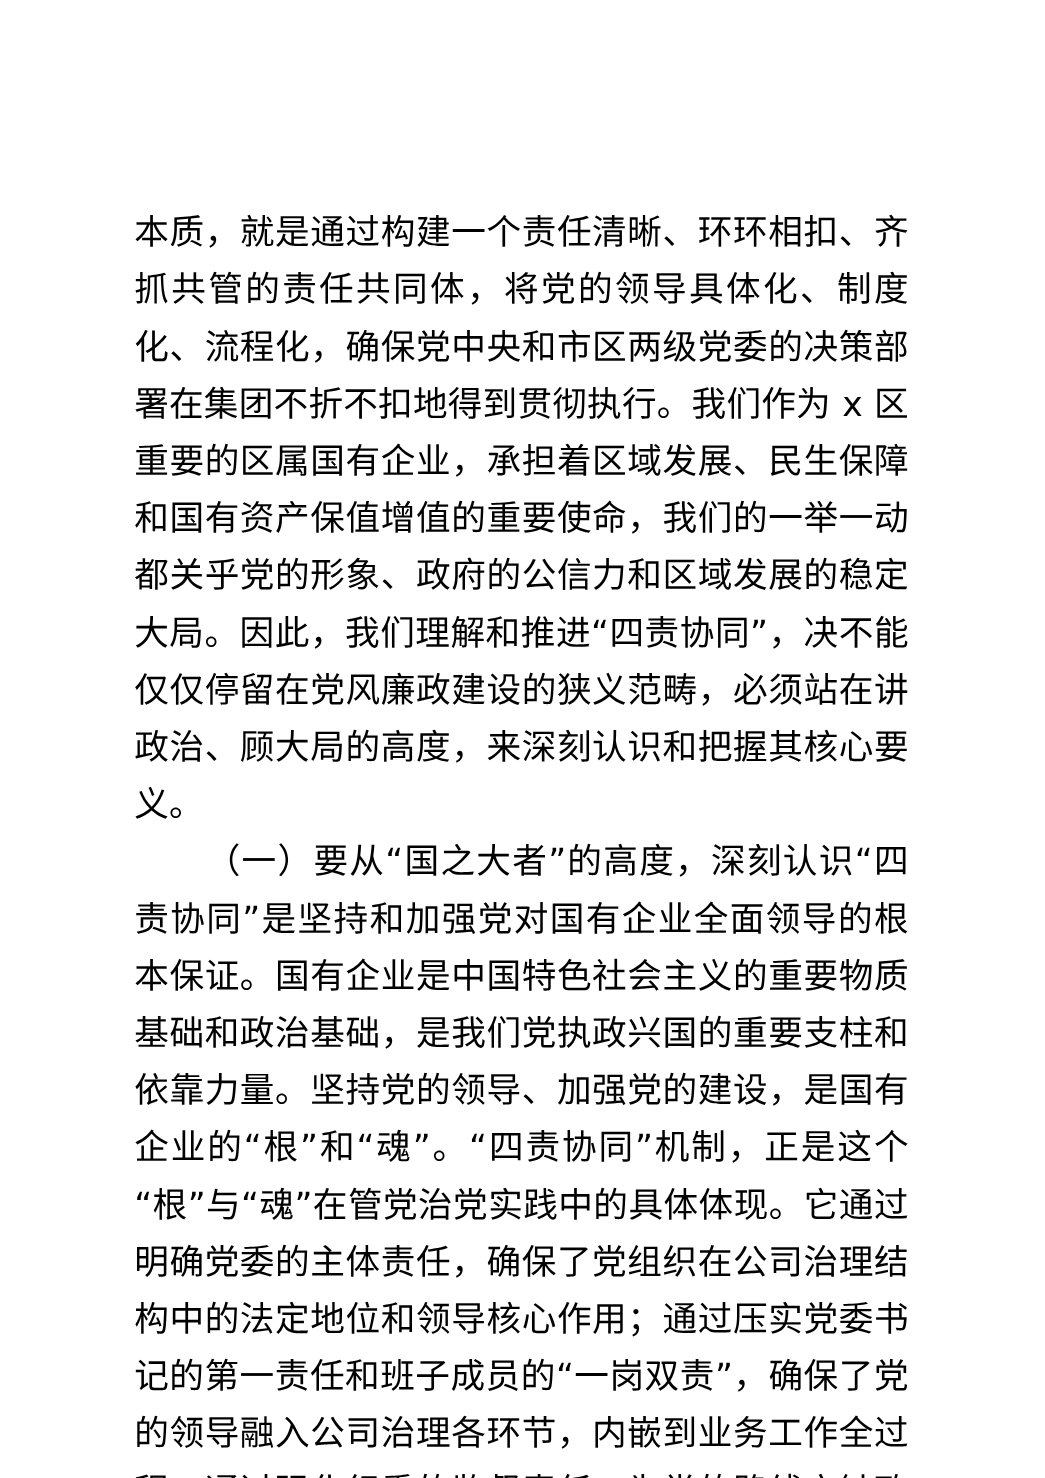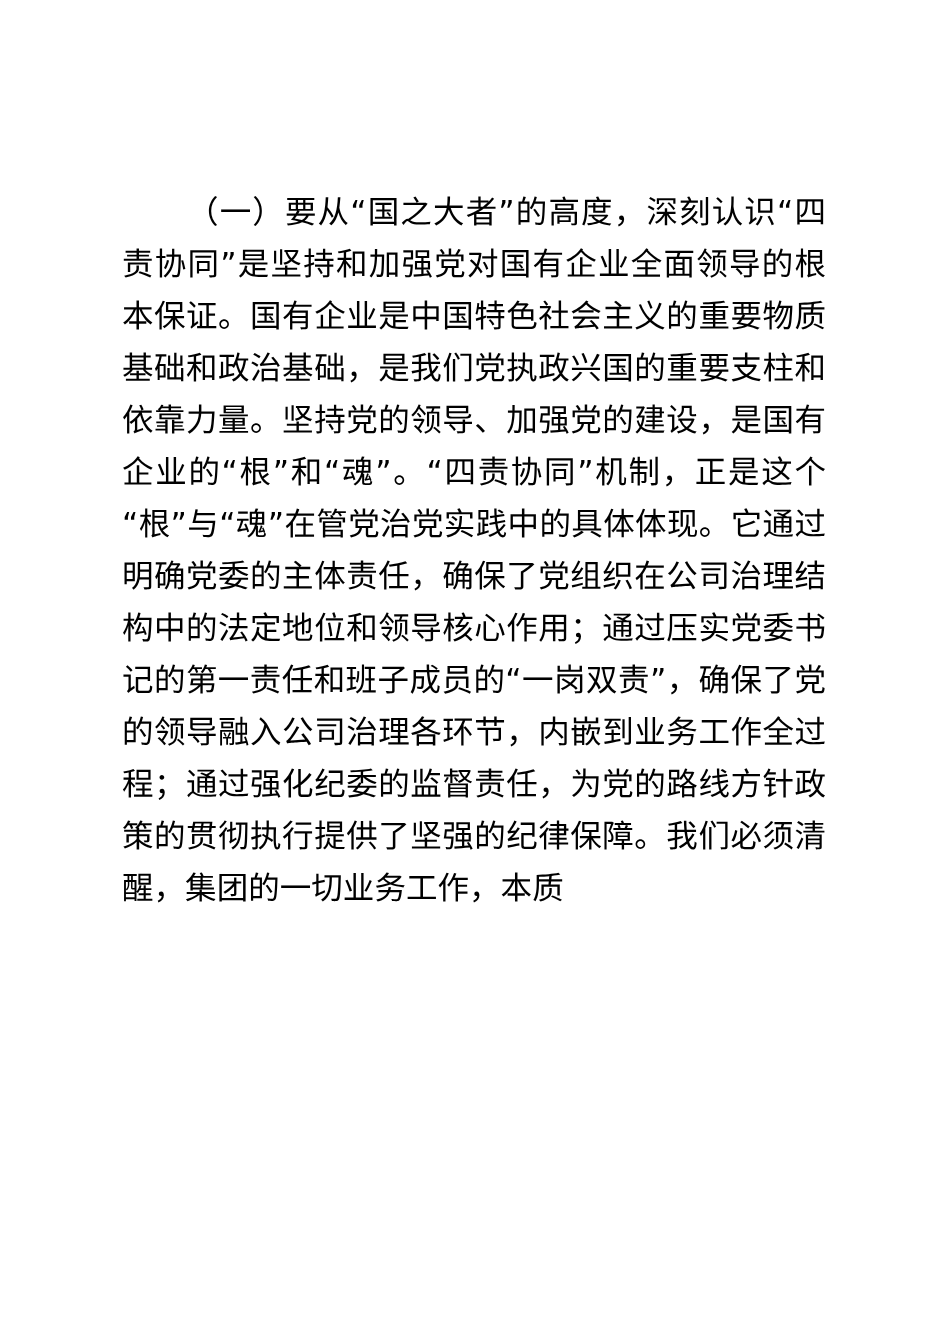--- a/index.html
+++ b/index.html
@@ -50,17 +50,18 @@
   .para.indent {
     text-indent: 65px;
   }
 </style>
 </head>
 <body>
 
 <div class="page">
   <div class="doc-body">
 
+    <p class="para">本质，就是通过构建一个责任清晰、环环相扣、齐抓共管的责任共同体，将党的领导具体化、制度化、流程化，确保党中央和市区两级党委的决策部署在集团不折不扣地得到贯彻执行。我们作为 x 区重要的区属国有企业，承担着区域发展、民生保障和国有资产保值增值的重要使命，我们的一举一动都关乎党的形象、政府的公信力和区域发展的稳定大局。因此，我们理解和推进“四责协同”，决不能仅仅停留在党风廉政建设的狭义范畴，必须站在讲政治、顾大局的高度，来深刻认识和把握其核心要义。</p>
 
     <p class="para indent">（一）要从“国之大者”的高度，深刻认识“四责协同”是坚持和加强党对国有企业全面领导的根本保证。国有企业是中国特色社会主义的重要物质基础和政治基础，是我们党执政兴国的重要支柱和依靠力量。坚持党的领导、加强党的建设，是国有企业的“根”和“魂”。“四责协同”机制，正是这个“根”与“魂”在管党治党实践中的具体体现。它通过明确党委的主体责任，确保了党组织在公司治理结构中的法定地位和领导核心作用；通过压实党委书记的第一责任和班子成员的“一岗双责”，确保了党的领导融入公司治理各环节，内嵌到业务工作全过程；通过强化纪委的监督责任，为党的路线方针政策的贯彻执行提供了坚强的纪律保障。我们必须清醒，集团的一切业务工作，本质</p>
 
   </div>
 </div>
 
 </body></html>

